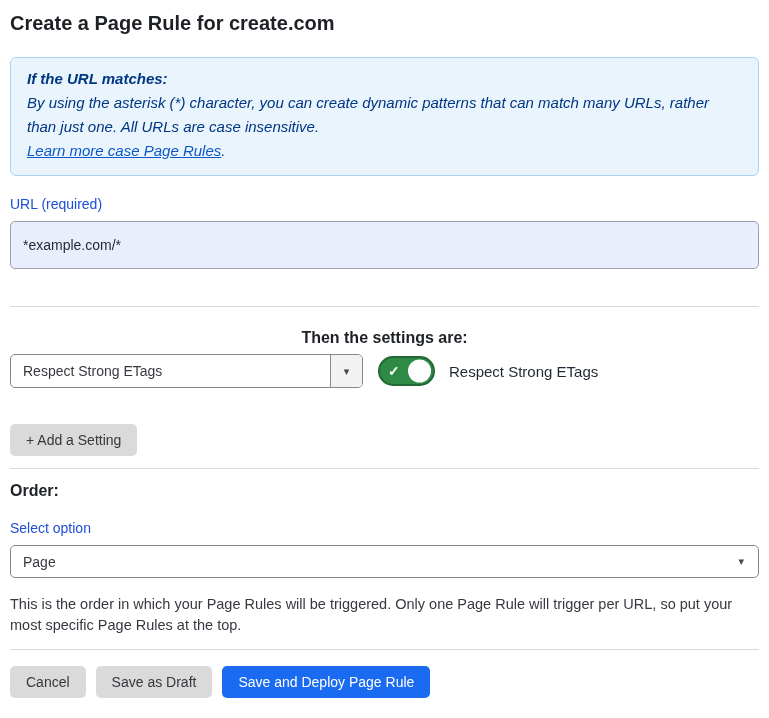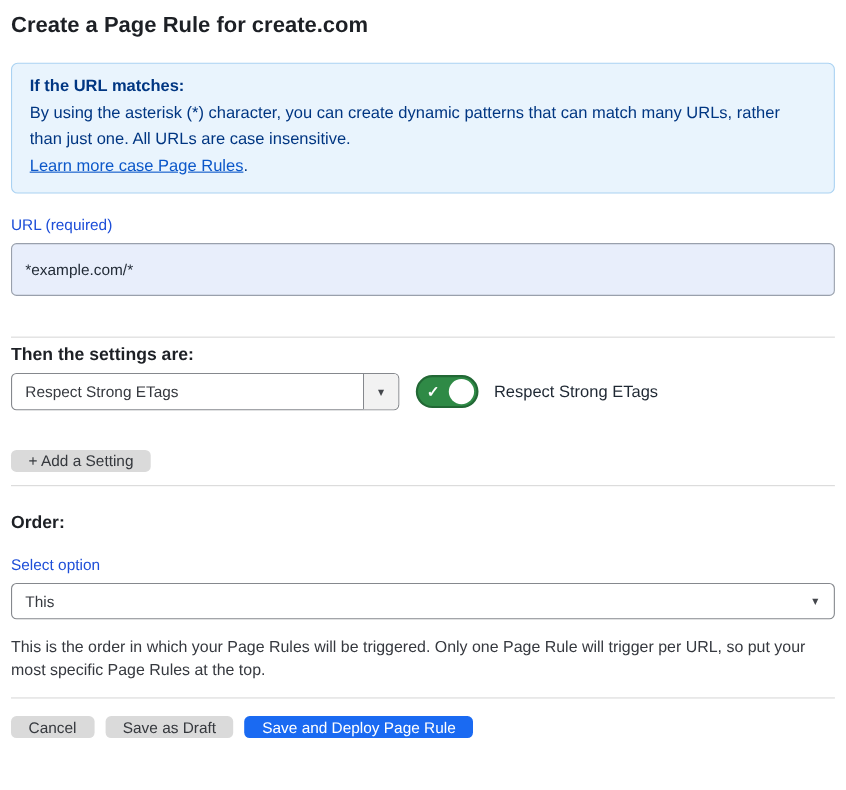--- a/index.html
+++ b/index.html
@@ -22,20 +22,21 @@
 
   .info-box {
     margin-top: 22px;
     background: #e9f4fd;
     border: 1px solid #aad2f2;
     border-radius: 6px;
     padding: 9px 16px 12px 16px;
     color: #003682;
     font-size: 15px;
     line-height: 24px;
+    font-style: italic;
   }
   .info-box .info-heading { font-weight: bold; }
   .info-box a.info-link {
     color: #0b57c9;
     text-decoration: underline;
     cursor: pointer;
   }
 
   .field-label {
     margin-top: 20px;
@@ -66,22 +67,22 @@
   .divider-1 { margin-top: 37px; }
   .divider-2 { margin-top: 12px; }
   .divider-3 { margin-top: 13px; }
 
   .section-heading {
     font-size: 16px;
     font-weight: bold;
     color: #1d2025;
     line-height: 19px;
   }
-  .settings-heading { margin-top: 6px; }
-  .order-heading { margin-top: 24px; }
+  .settings-heading { margin-top: 21px; text-align: center; }
+  .order-heading { margin-top: 12px; }
 
   .setting-row {
     margin-top: 7px;
     display: flex;
     align-items: center;
   }
 
   .select-box {
     display: flex;
     align-items: center;
@@ -143,21 +144,21 @@
   }
   .toggle-label {
     margin-left: 14px;
     font-size: 15px;
     color: #1f2833;
   }
 
   .btn {
     border: none;
     border-radius: 5px;
-    height: 20px;
+    height: 32px;
     padding: 0 16px;
     font-size: 14px;
     font-family: "Liberation Sans", sans-serif;
     cursor: pointer;
   }
   .btn-gray { background: #dadada; color: #35383d; }
   .btn-blue { background: #1a6af2; color: #ffffff; }
 
   .add-setting-btn { margin-top: 36px; }
 
@@ -222,21 +223,21 @@
 
   <button class="btn btn-gray add-setting-btn">+ Add a Setting</button>
 
   <hr class="divider divider-2">
 
   <h2 class="section-heading order-heading">Order:</h2>
 
   <div class="field-label">Select option</div>
 
   <div class="select-box order-select">
-    <span class="select-value">This</span>
+    <span class="select-value">Page</span>
     <span class="order-caret">▾</span>
   </div>
 
   <p class="help-text">This is the order in which your Page Rules will be triggered. Only one Page Rule will trigger per URL, so put your most specific Page Rules at the top.</p>
 
   <hr class="divider divider-3">
 
   <div class="footer-actions">
     <button class="btn btn-gray">Cancel</button>
     <button class="btn btn-gray">Save as Draft</button>

